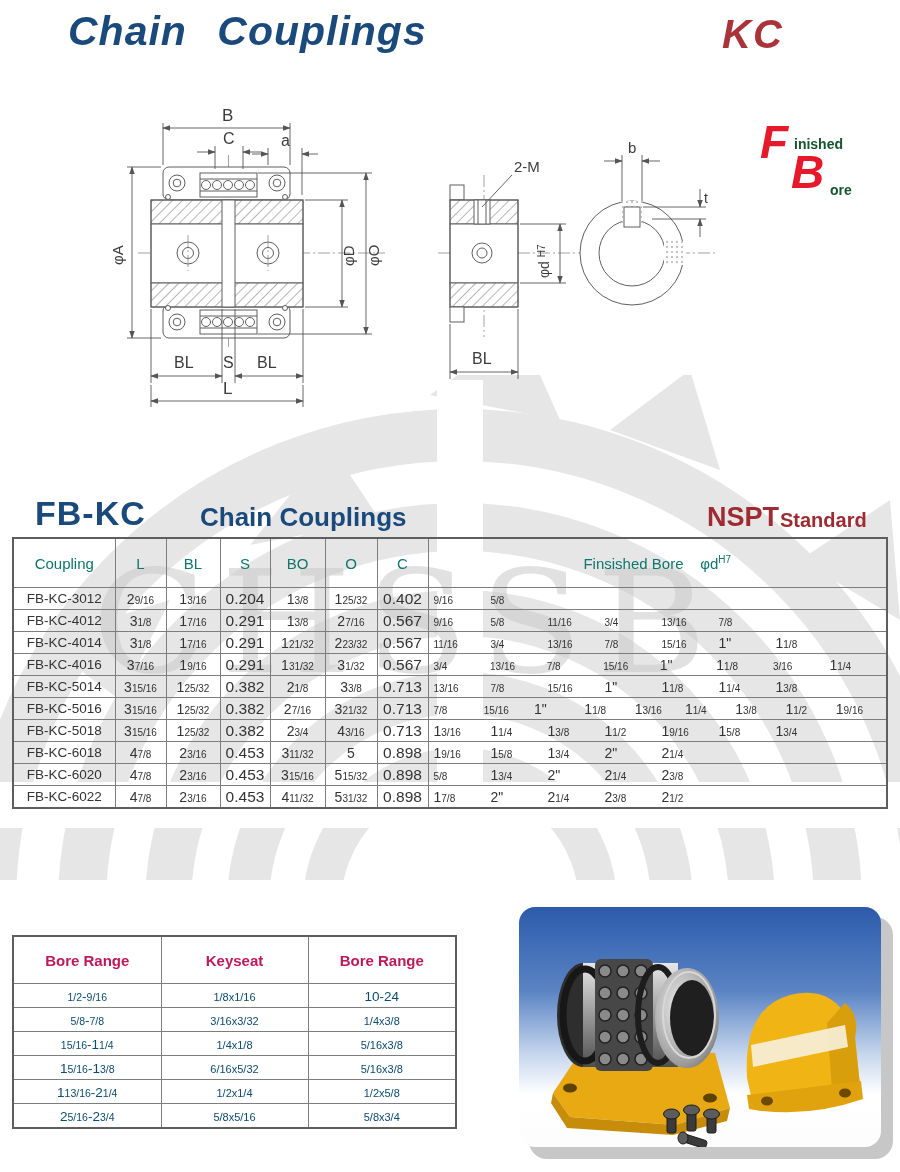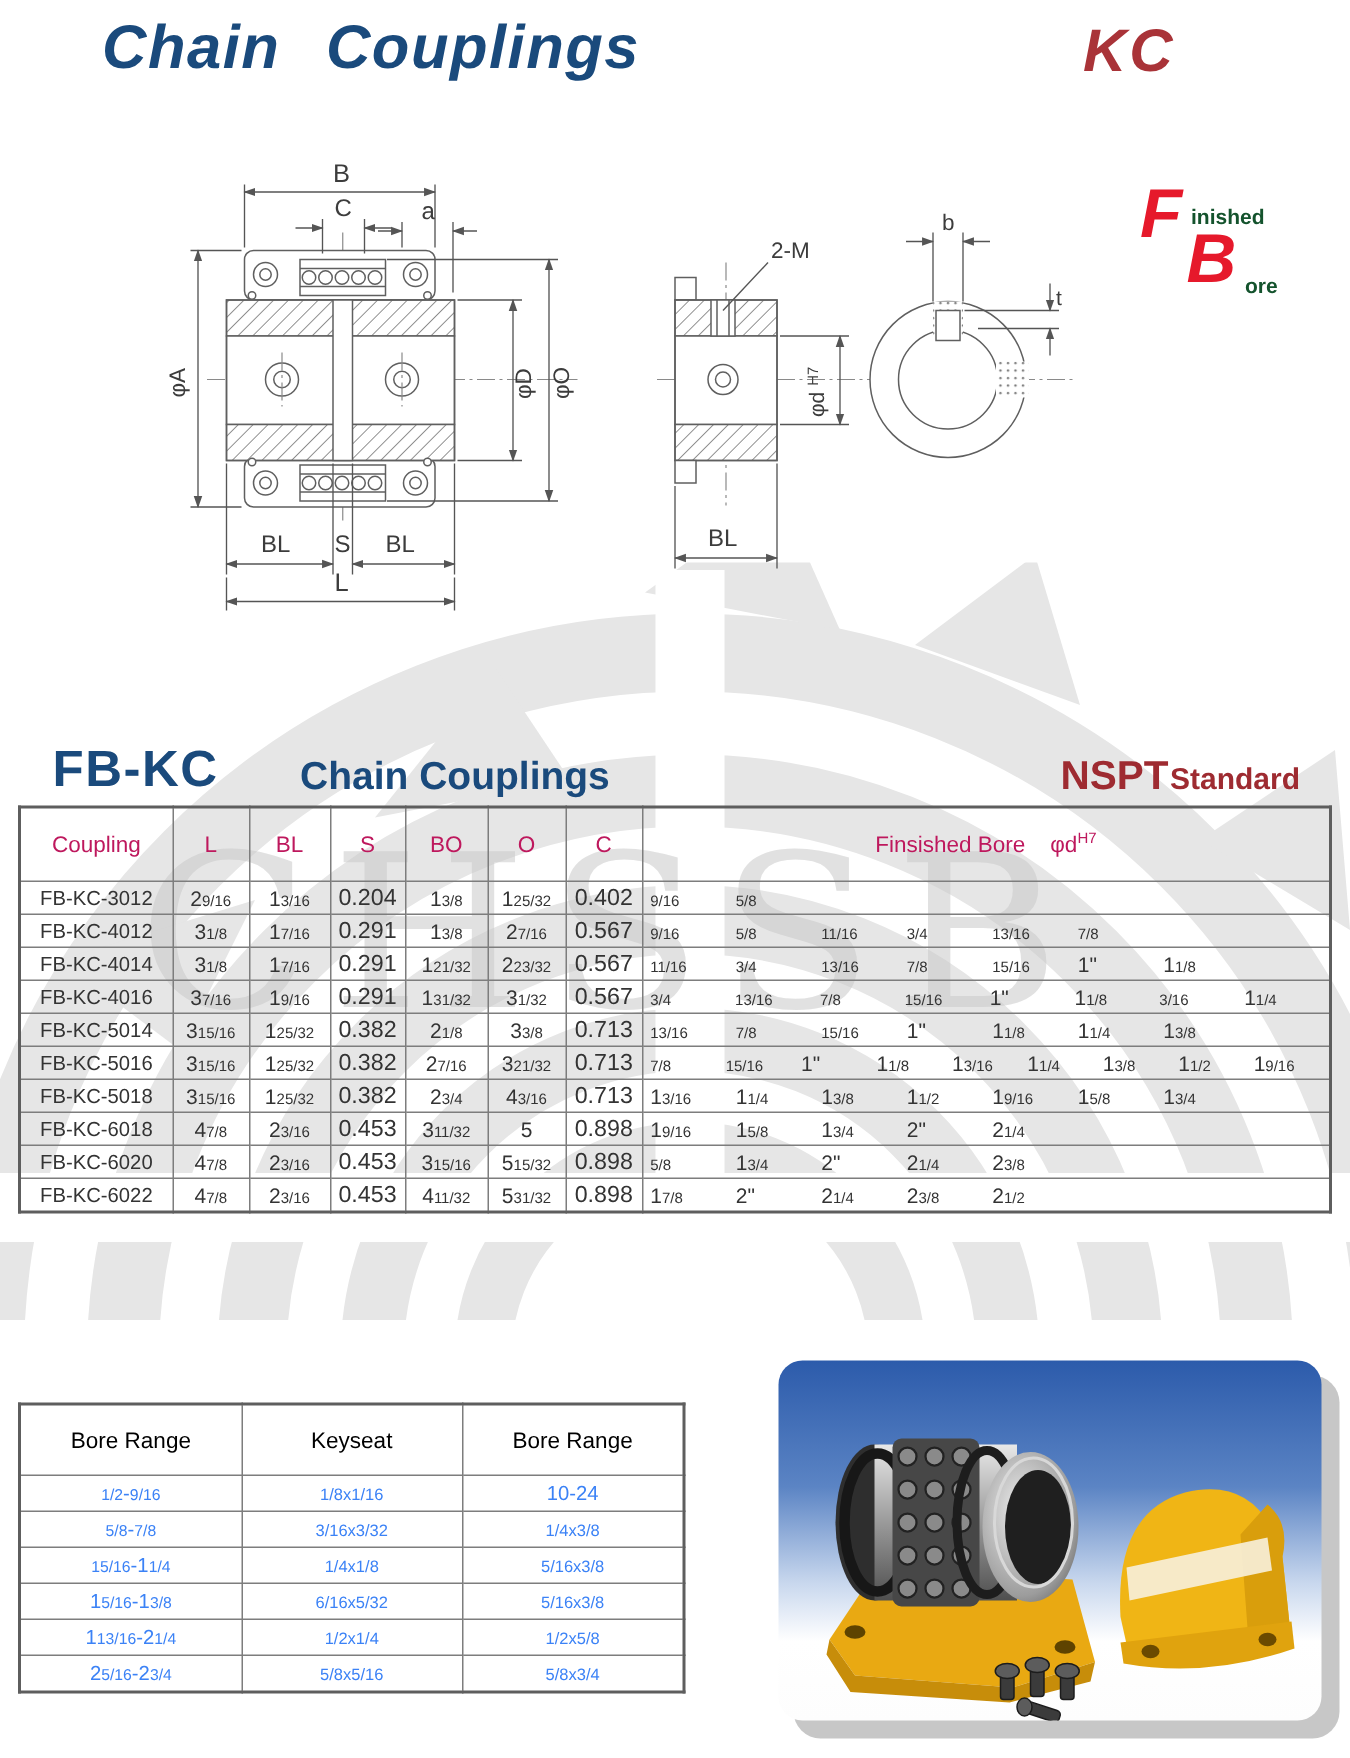--- a/index.html
+++ b/index.html
@@ -35,36 +35,36 @@
   
   .sec-code{position:absolute;left:35px;top:494px;z-index:2;font-size:34px;font-weight:bold;color:#1a4a7c;letter-spacing:1px;}
   .sec-title{position:absolute;left:200px;top:502px;z-index:2;font-size:26px;font-weight:bold;color:#1a4a7c;}
   .nspt{position:absolute;left:707px;top:502px;z-index:2;font-size:27px;font-weight:bold;color:#9e2b31;}
   .nspt-std{position:absolute;left:780px;top:509px;z-index:2;font-size:20px;font-weight:bold;color:#9e2b31;}
   
   .ctable{position:absolute;left:12px;top:537px;z-index:2;width:876px;border-collapse:collapse;
           table-layout:fixed;background:transparent;}
   .ctable th,.ctable td{border:1px solid #7d7d7d;padding:0;white-space:nowrap;}
   .ctable{border:2px solid #5e5e5e;}
-  .ctable th{height:48px;font-size:15px;font-weight:normal;color:#be185d;text-align:center;}
+  .ctable th{height:48px;font-size:15px;font-weight:normal;color:#0f766e;text-align:center;}
   .ctable td{height:21px;font-size:14px;color:#333;text-align:center;vertical-align:middle;}
   .ctable td.c-name{text-align:center;padding-left:0;font-size:13.5px;}
   .ctable sup{font-size:10px;}
   .in{font-size:14px;}
   .fr{font-size:10px;}
   td.dec{font-size:15.5px;}
   td.bores{text-align:left;padding-left:5px;}
   .bores-row{display:flex;align-items:center;}
   .bore{flex:0 1 57px;min-width:0;text-align:left;}
   
   .kw-title{position:absolute;left:25px;top:894px;z-index:2;font-size:27px;font-weight:bold;color:#1a4a7c;}
   .ktable{position:absolute;left:12px;top:935px;z-index:2;width:443px;border-collapse:collapse;table-layout:fixed;border:2px solid #5e5e5e;}
   .ktable th,.ktable td{border:1px solid #7d7d7d;padding:0;text-align:center;white-space:nowrap;}
-  .ktable th{height:46px;font-size:15px;font-weight:normal;color:#000000;}
-  .ktable td{height:23px;color:#3b82f6;}
+  .ktable th{height:46px;font-size:15px;font-weight:bold;color:#be185d;}
+  .ktable td{height:23px;color:#0c4a6e;}
   .ktable .in{font-size:13.5px;}
   .ktable .fr{font-size:10.5px;}
   .ktable .plain{font-size:11px;}
   
   .photo{position:absolute;left:515px;top:903px;z-index:2;}
 </style>
 </head>
 <body>
 <div id="page">
 

